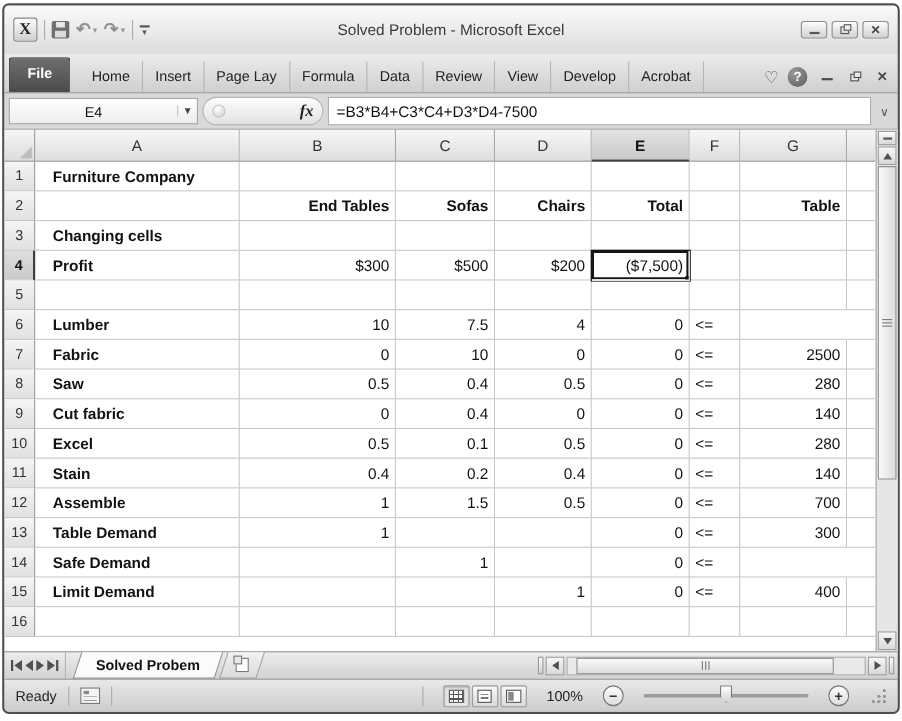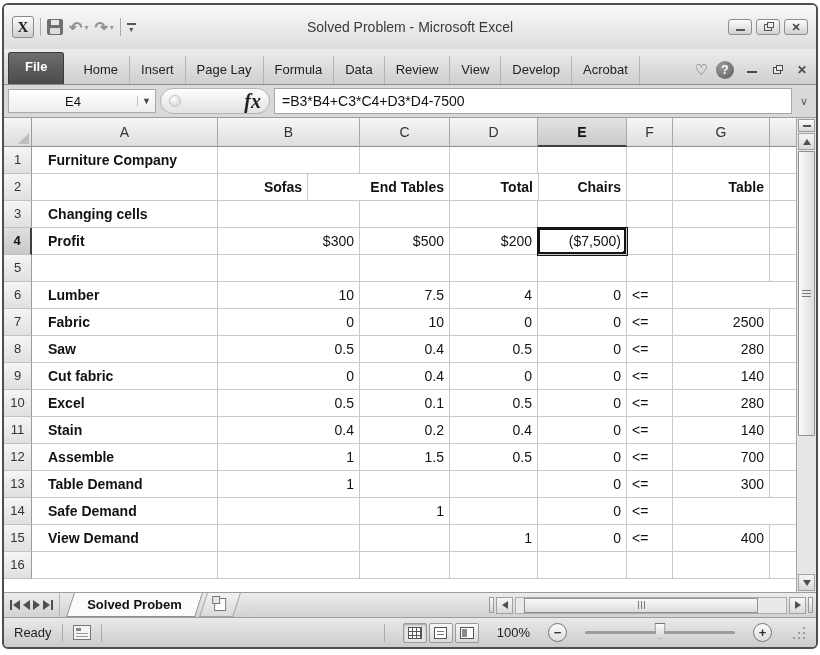--- a/index.html
+++ b/index.html
@@ -56,28 +56,28 @@
   .rb-winbtns { display:flex; gap:5px; align-items:center; }
   .rb-btn { width:20px; height:14px; display:flex; align-items:center; justify-content:center; color:#4a4a4a; }
   .rb-btn .minbar { width:10px; border-top:2px solid #4a4a4a; margin-top:4px; }
   .rb-btn .restbox { width:8px; height:7px; border:1px solid #4a4a4a; position:relative; background:#e8e8e8; }
   .rb-btn .restbox::after { content:""; position:absolute; right:-3px; top:-3px; width:5px; height:4px; border:1px solid #4a4a4a; background:#e8e8e8; }
   .rb-btn.x { font-weight:bold; font-size:12px; }
 
   
   .fbar { height:33px; background:#d9d9d9; border-bottom:1px solid #9d9d9d;
     display:flex; align-items:center; padding:3px 4px; gap:4px; }
-  .namebox { width:148px; height:24px; background:linear-gradient(#fff,#ededed);
+  .namebox { width:172px; height:24px; background:linear-gradient(#fff,#ededed);
     border:1px solid #a8a8a8; display:flex; align-items:center; }
   .namebox .ref { flex:1; text-align:center; font-size:13px; color:#111; }
   .namebox .nb-drop { width:18px; text-align:center; color:#444; font-size:9px; border-left:1px solid #c0c0c0; }
   .fx-pill { width:110px; height:26px; border:1px solid #b5b5b5; border-radius:13px;
     background:linear-gradient(#fdfdfd,#e2e2e2); display:flex; align-items:center; padding:0 8px; gap:8px; }
   .fx-pill .dot { width:12px; height:12px; border-radius:50%; background:radial-gradient(circle at 35% 30%, #fff, #cfcfcf); border:1px solid #c4c4c4; }
-  .fx { margin-left:auto; font-family:"Liberation Serif", serif; font-style:italic; font-weight:bold; font-size:20px; color:#222; }
+  .fx { margin-left:auto; font-family:"Liberation Serif", serif; font-style:italic; font-weight:bold; font-size:15px; color:#222; }
   .formula-field { flex:1; height:26px; background:#fff; border:1px solid #a8a8a8;
     display:flex; align-items:center; padding:0 7px; font-size:14px; color:#111; }
   .fbar-expand { width:16px; text-align:center; color:#555; font-size:11px; }
 
   
   .grid-wrap { flex:1; background:#fff; display:flex; }
   .grid-main { flex:1; display:flex; flex-direction:column; overflow:hidden; }
   .colhead-row { display:flex; height:29px; }
   .corner { width:28px; background:linear-gradient(#f5f5f5,#dcdcdc);
     border-right:1px solid #9b9b9b; border-bottom:1px solid #8f8f8f; position:relative; }
@@ -285,24 +285,24 @@
             <div class="cell c-C ar"></div>
             <div class="cell c-D ar"></div>
             <div class="cell c-E ar"></div>
             <div class="cell c-F al"></div>
             <div class="cell c-G ar"></div>
             <div class="cell c-H"></div>
           </div>
           <div class="grow">
             <div class="rowhead">2</div>
             <div class="cell c-A al bold"></div>
+            <div class="cell c-B ar bold">End Tables</div>
             <div class="cell c-C ar bold">Sofas</div>
-            <div class="cell c-B ar bold">End Tables</div>
+            <div class="cell c-D ar bold">Chairs</div>
             <div class="cell c-E ar bold">Total</div>
-            <div class="cell c-D ar bold">Chairs</div>
             <div class="cell c-F al bold"></div>
             <div class="cell c-G ar bold">Table</div>
             <div class="cell c-H"></div>
           </div>
           <div class="grow">
             <div class="rowhead">3</div>
             <div class="cell c-A al bold">Changing cells</div>
             <div class="cell c-B ar"></div>
             <div class="cell c-C ar"></div>
             <div class="cell c-D ar"></div>
@@ -425,21 +425,21 @@
             <div class="cell c-A al bold">Safe Demand</div>
             <div class="cell c-B ar"></div>
             <div class="cell c-C ar">1</div>
             <div class="cell c-D ar"></div>
             <div class="cell c-E ar">0</div>
             <div class="cell c-F al">&lt;=</div>
             <div class="cell c-H"></div>
           </div>
           <div class="grow">
             <div class="rowhead">15</div>
-            <div class="cell c-A al bold">View Demand</div>
+            <div class="cell c-A al bold">Limit Demand</div>
             <div class="cell c-B ar"></div>
             <div class="cell c-C ar"></div>
             <div class="cell c-D ar">1</div>
             <div class="cell c-E ar">0</div>
             <div class="cell c-F al">&lt;=</div>
             <div class="cell c-G ar">400</div>
             <div class="cell c-H"></div>
           </div>
           <div class="grow">
             <div class="rowhead">16</div>

